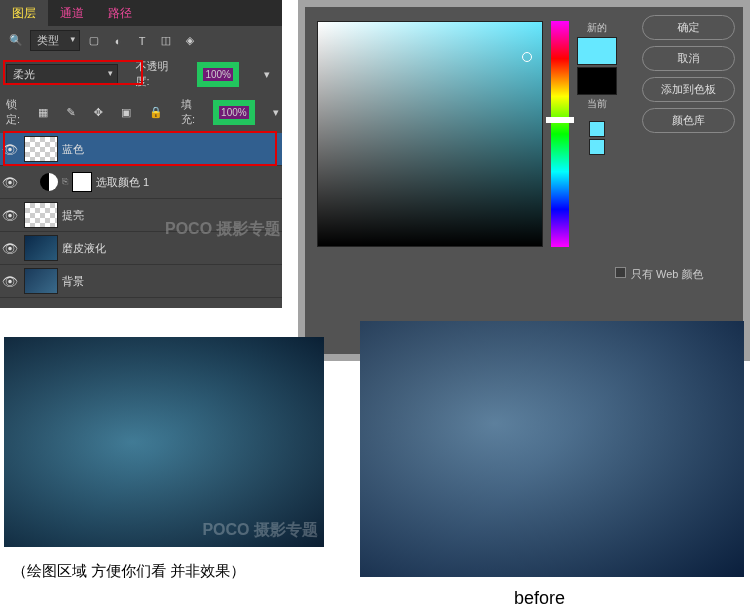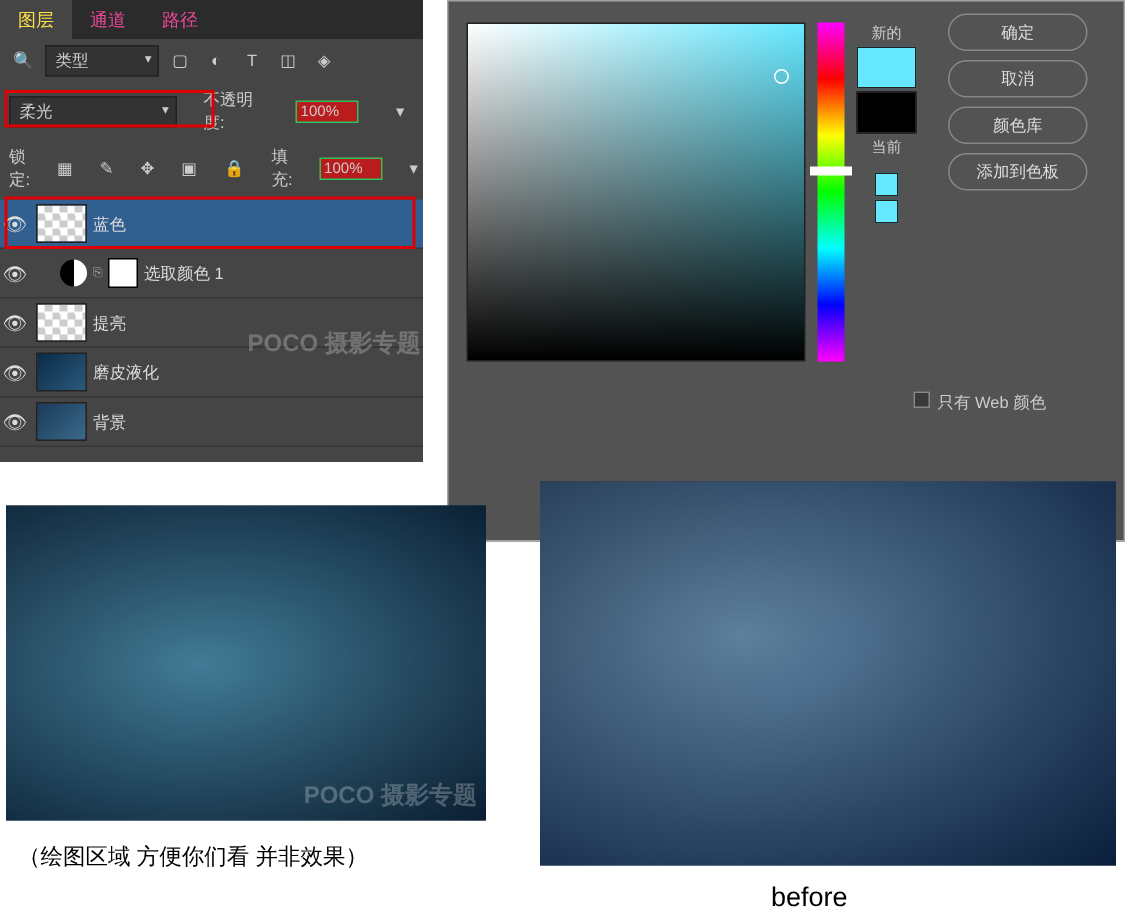--- a/index.html
+++ b/index.html
@@ -9,47 +9,47 @@
 .layers{position:absolute;left:0;top:0;width:282px;height:308px;background:#454545}
 .tabs{display:flex;background:#2b2b2b;height:26px;font-size:12px}
 .tab{padding:5px 12px;color:#ec4899;cursor:pointer}
 .tab.active{background:#454545;color:#fde047}
 .filter-row{display:flex;align-items:center;padding:4px 6px;gap:4px}
 .combo{background:#333;border:1px solid #222;color:#ccc;font-size:11px;padding:2px 18px 2px 6px;position:relative}
 .combo .chev{position:absolute;right:4px;top:3px;font-size:9px}
 .icon-btn{width:20px;height:20px;display:inline-flex;align-items:center;justify-content:center;color:#ccc;font-size:11px}
 .red-box1{position:absolute;left:3px;top:60px;width:140px;height:25px;border:2px solid #e00002;pointer-events:none}
 .blend-row,.lock-row{display:flex;align-items:center;padding:4px 6px;gap:18px;font-size:11px;color:#ccc}
-.val-input{background:#b91c1c;border:1px solid #22c55e;color:#ccc;font-size:10px;width:42px;padding:1px 2px}
+.val-input{background:#701a75;border:6px solid #22c55e;color:#ccc;font-size:10px;width:42px;padding:1px 2px}
 .layers-list{margin-top:2px}
 .layer{display:flex;align-items:center;height:33px;border-bottom:1px solid #353535;font-size:11px;color:#ddd}
 .layer.sel{background:#315f8f}
 .eye{width:20px;text-align:center;font-size:13px}
 .thumb{width:34px;height:26px;margin:0 4px;border:1px solid #222;background:#888}
 .thumb.chk{background:repeating-conic-gradient(#ccc 0 25%,#fff 0 50%) 0 0/10px 10px}
 .thumb.img1{background:linear-gradient(135deg,#0b2a4a,#2a5a7a)}
 .thumb.img2{background:linear-gradient(135deg,#1a3a5a,#3a6a8a)}
 .mask{width:20px;height:20px;background:#fff;border:1px solid #000;margin-right:4px}
 .adj{width:18px;height:18px;border-radius:50%;background:linear-gradient(90deg,#000 50%,#fff 50%);margin:0 4px}
 .link{width:10px;font-size:8px;color:#aaa}
 .red-box2{position:absolute;left:3px;top:131px;width:274px;height:35px;border:2px solid #e00002;pointer-events:none}
 
 
-.cp{position:absolute;left:298px;top:0;width:452px;height:361px;background:#535353;border:1px solid #a3a3a3}
+.cp{position:absolute;left:298px;top:0;width:452px;height:361px;background:#535353;border:7px solid #a3a3a3}
 .cp-main{display:flex;padding:14px 12px;gap:8px}
 .sat{width:226px;height:226px;position:relative;border:1px solid #222;background:linear-gradient(to top,#000,rgba(0,0,0,0)),linear-gradient(to right,#fff,#66e8ff)}
 .sat-cursor{position:absolute;right:10px;top:30px;width:10px;height:10px;border:1px solid #fff;border-radius:50%}
 .hue{width:18px;height:226px;background:linear-gradient(to bottom,#f0f,#f00,#ff0,#0f0,#0ff,#00f,#f0f);position:relative}
 .hue-cur{position:absolute;left:-5px;top:96px;width:28px;height:4px;border-top:3px solid #fff;border-bottom:3px solid #fff;pointer-events:none}
 .swatch-col{display:flex;flex-direction:column;align-items:center;gap:2px;font-size:10px;color:#ccc}
 .sw{width:40px;height:28px;border:1px solid #222}
 .sw.new{background:#66e8ff}
 .sw.cur{background:#000}
 .mini{width:16px;height:16px;border:1px solid #222}
-.cp-right{position:absolute;right:24px;top:8px;display:flex;flex-direction:column;gap:6px}
+.cp-right{position:absolute;right:8px;top:8px;display:flex;flex-direction:column;gap:6px}
 .btn{background:#535353;border:1px solid #888;border-radius:14px;color:#ddd;font-size:11px;padding:4px 18px;text-align:center}
 .cp-values{position:absolute;left:568px;top:140px;right:6px;color:#ccc;font-size:10px}
 .cp-web{position:absolute;left:310px;top:260px;color:#ccc;font-size:11px;display:flex;align-items:flex-start;gap:5px}
 .cb{width:11px;height:11px;border:1px solid #888;background:#3a3a3a}
 
 
 .preview1{position:absolute;left:4px;top:337px;width:320px;height:210px;background:radial-gradient(ellipse at 40% 50%,rgba(120,200,230,.5),rgba(10,30,50,.9)), linear-gradient(135deg,#05182a,#0a3048,#102030)}
 .preview2{position:absolute;left:360px;top:321px;width:384px;height:256px;background:radial-gradient(ellipse at 35% 40%,rgba(140,180,210,.6),rgba(10,30,60,.95)), linear-gradient(135deg,#0a1828,#1a3a5a,#0a2840)}
 .wm{position:absolute;color:rgba(255,255,255,.25);font-size:16px;font-weight:bold;pointer-events:none}
 .cap1{position:absolute;left:12px;top:562px;font-size:15px;color:#000}
@@ -59,21 +59,21 @@
 <body>
 
 <div class="layers">
   <div class="tabs">
     <div class="tab active">图层</div>
     <div class="tab">通道</div>
     <div class="tab">路径</div>
   </div>
   <div class="filter-row">
     <span class="icon-btn">🔍</span>
-    <div class="combo" style="width:76px">
+    <div class="combo" style="width:50px">
       <span>类型</span>
       <span class="chev">▾</span>
     </div>
     <span class="icon-btn">▢</span>
     <span class="icon-btn">◐</span>
     <span class="icon-btn">T</span>
     <span class="icon-btn">◫</span>
     <span class="icon-btn">◈</span>
   </div>
   <div class="blend-row">
@@ -145,22 +145,22 @@
       <div class="sw cur"></div>
       <span>当前</span>
       <div style="height:6px"></div>
       <div class="mini" style="background:#66e8ff"></div>
       <div class="mini" style="background:#66e8ff"></div>
     </div>
   </div>
   <div class="cp-right">
     <div class="btn">确定</div>
     <div class="btn">取消</div>
+    <div class="btn">添加到色板</div>
     <div class="btn">颜色库</div>
-    <div class="btn">添加到色板</div>
   </div>
 
   <div class="cp-values">
     <div style="display:flex;gap:12px">
       
       
     </div>
   </div>
 
   <div class="cp-web">

